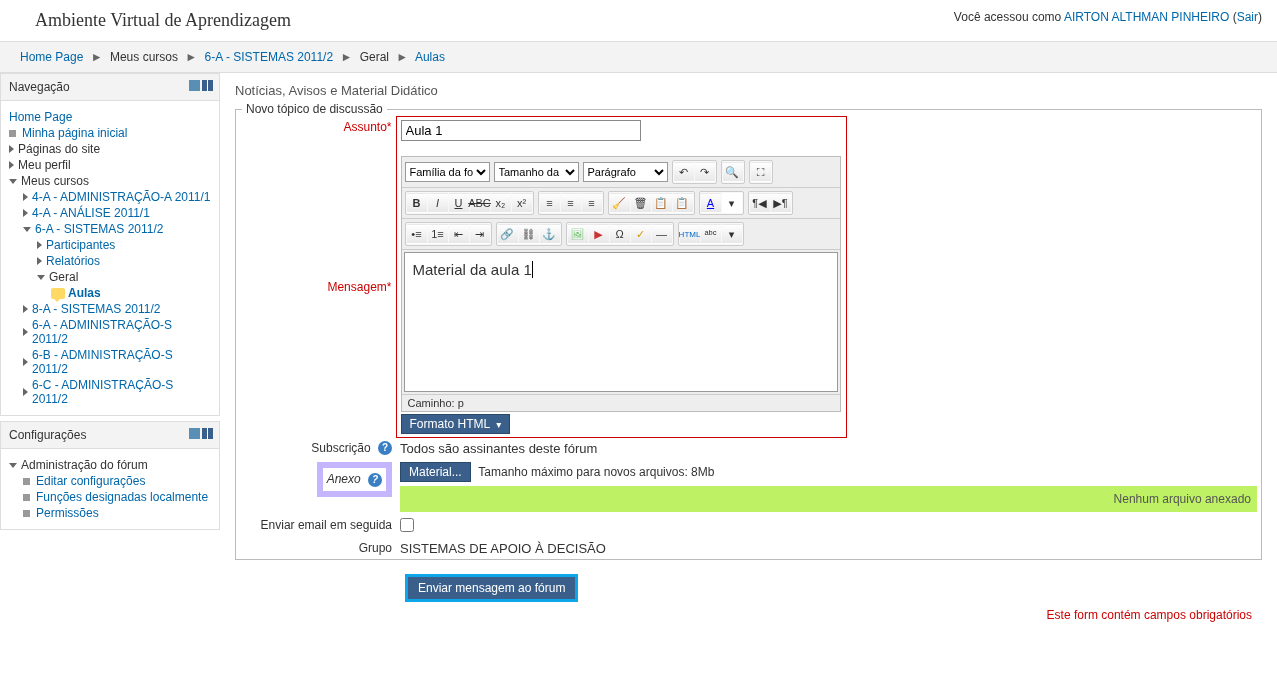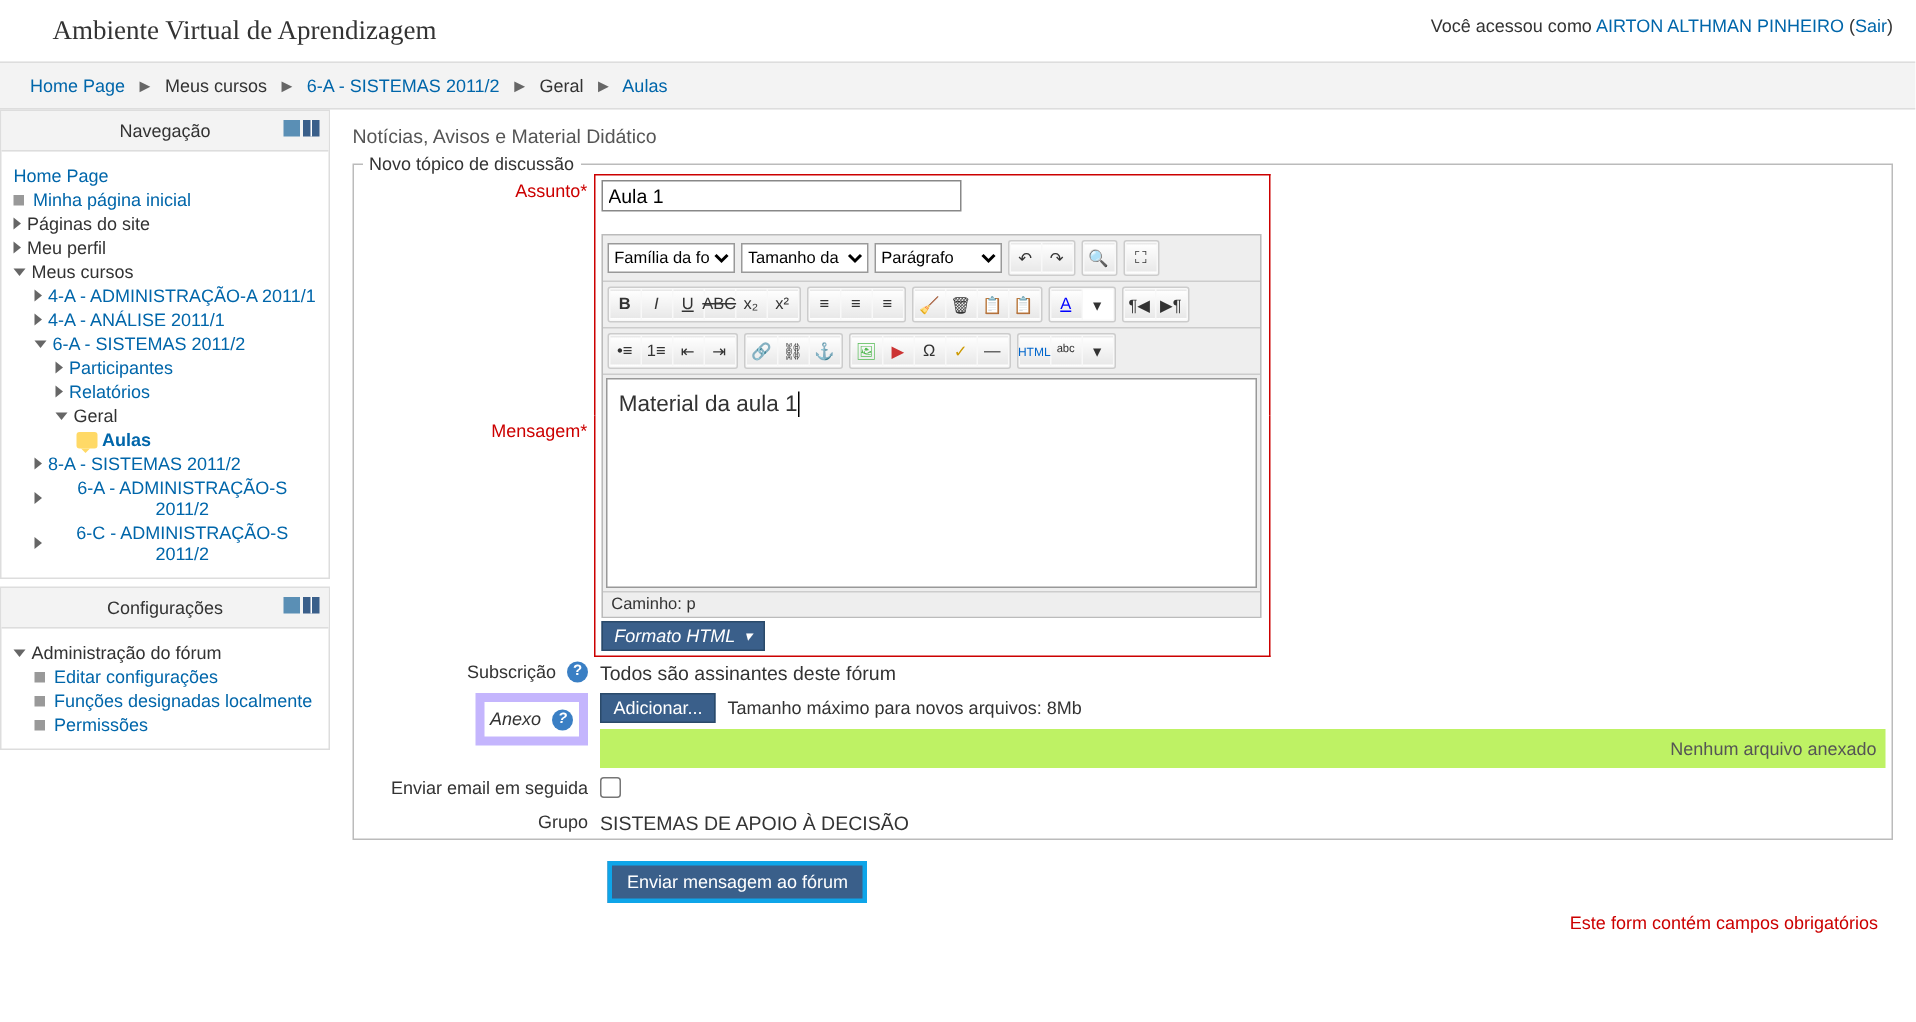--- a/index.html
+++ b/index.html
@@ -8,21 +8,21 @@
     
     .header { padding: 10px 20px; position: relative; }
     .logo { font-size: 30px; color: #4695d8; font-family: Georgia, serif; }
     .subtitle { font-size: 18px; color: #333; font-family: Georgia, serif; margin-left: 15px; }
     .login-info { position: absolute; top: 10px; right: 15px; font-size: 12px; color: #333; }
     
     .breadcrumb-bar { background: #f3f3f3; border-top: 1px solid #ddd; border-bottom: 1px solid #ddd; padding: 8px 20px; font-size: 12px; }
     .breadcrumb-sep { color: #666; margin: 0 4px; }
     
     .content { display: flex; }
-    .sidebar { width: 220px; padding: 0; text-align: center; }
+    .sidebar { width: 220px; padding: 0; }
     .block { border: 1px solid #ddd; margin-bottom: 5px; }
     .block-header { background: #f3f3f3; padding: 6px 8px; font-size: 12px; position: relative; border-bottom: 1px solid #ddd; }
     .block-header-icons { position: absolute; right: 6px; top: 6px; display: flex; gap: 2px; }
     .block-content { padding: 8px; font-size: 12px; }
     .tree-item { padding: 1px 0; display: flex; align-items: center; }
     .tree-item a { color: #0066aa; }
     .tree-indent-1 { padding-left: 14px; }
     .tree-indent-2 { padding-left: 28px; }
     .tree-indent-3 { padding-left: 42px; }
     .tree-toggle { display: inline-block; width: 0; height: 0; margin-right: 4px; }
@@ -152,20 +152,24 @@
         <div class="tree-item tree-indent-1">
             <span class="tree-toggle right"></span>
             <a href="#">8-A - SISTEMAS 2011/2</a>
           </div>
         <div class="tree-item tree-indent-1">
             <span class="tree-toggle right"></span>
             <a href="#">6-A - ADMINISTRAÇÃO-S 2011/2</a>
           </div>
         <div class="tree-item tree-indent-1">
             <span class="tree-toggle right"></span>
+            <a href="#">6-B - ADMINISTRAÇÃO-S 2011/2</a>
+          </div>
+        <div class="tree-item tree-indent-1">
+            <span class="tree-toggle right"></span>
             <a href="#">6-C - ADMINISTRAÇÃO-S 2011/2</a>
           </div>
       </div>
     </div>
 
     <div class="block">
       <div class="block-header">
         <span>Configurações</span>
         <span class="block-header-icons">
           <span class="icon-hide"></span>
@@ -277,36 +281,36 @@
                 </span>
                 <span class="toolbar-group">
                   <span class="toolbar-btn" style="color:#06c;font-size:8px;">HTML</span>
                   <span class="toolbar-btn">ᵃᵇᶜ</span>
                   <span class="toolbar-btn">▾</span>
                 </span>
               </div>
               <div class="editor-body" contenteditable="true" style=""><span>Material da aula 1</span><span style="border-left:1px solid #000;"></span></div>
               <div class="editor-path">Caminho: p</div>
             </div>
-            <div style="margin-top:2px;font-style:italic;"><span class="format-select">Formato HTML</span></div>
+            <div style="margin-top:2px;"><span class="format-select">Formato HTML</span></div>
           </td>
           <td></td>
         </tr>
         <tr>
               <td class="lbl" style="vertical-align:top;"><span class="red-label"><span>Mensagem</span><span class="required">*</span></span></td>
               <td></td>
             </tr>
         <tr>
           <td class="lbl"><span>Subscrição</span> <span class="help-icon">?</span></td>
           <td colspan="2"><span>Todos são assinantes deste fórum</span></td>
         </tr>
         <tr>
           <td class="lbl" style="vertical-align:top;"><span class="anexo-red"><span>Anexo</span> <span class="help-icon">?</span></span></td>
           <td colspan="2">
-            <button class="add-btn">Adicionar...</button>
+            <button class="add-btn">Material...</button>
             <span class="max-text">Tamanho máximo para novos arquivos: 8Mb</span>
             <div class="file-box">Nenhum arquivo anexado</div>
           </td>
         </tr>
         <tr>
           <td class="lbl"><span>Enviar email em seguida</span></td>
           <td colspan="2"><input type="checkbox" class="checkbox" style=""></td>
         </tr>
         <tr>
           <td class="lbl"><span>Grupo</span></td>

